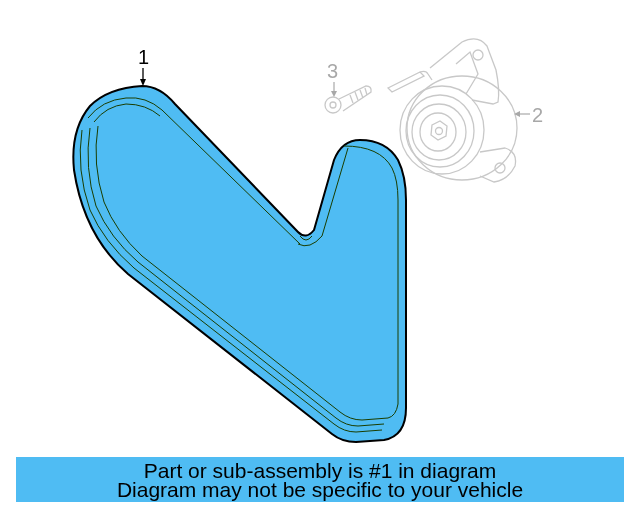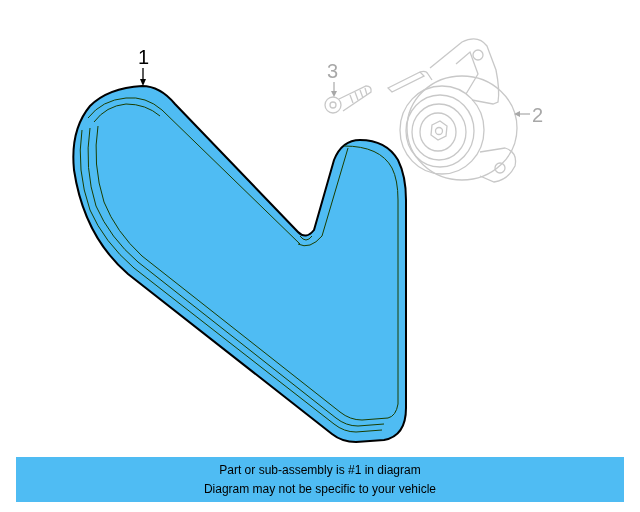--- a/index.html
+++ b/index.html
@@ -2,21 +2,21 @@
 <html><head>
   <meta charset="utf-8">
   <style>
     html, body { margin: 0; padding: 0; background: #ffffff; }
     body { width: 640px; height: 512px; position: relative; overflow: hidden; font-family: "Liberation Sans", sans-serif; }
     #diagram { position: absolute; left: 0; top: 0; width: 640px; height: 512px; }
     .callout { font-family: "Liberation Sans", sans-serif; font-size: 20px; }
     .banner {
       position: absolute; left: 16px; top: 457px; width: 608px; height: 45px;
       background: #4fbcf3; color: #000; text-align: center;
-      font-family: "Liberation Sans", sans-serif; font-size: 12px; line-height: 19px;
+      font-family: "Liberation Sans", sans-serif; font-size: 21px; line-height: 19px;
       box-sizing: border-box; padding-top: 4px;
     }
     .banner div { white-space: nowrap; }
   </style>
 </head>
 <body>
 
 <svg id="diagram" viewBox="0 0 640 512" xmlns="http://www.w3.org/2000/svg">
 
   <g fill="none" stroke="#c8c8c8" stroke-width="1.3">

